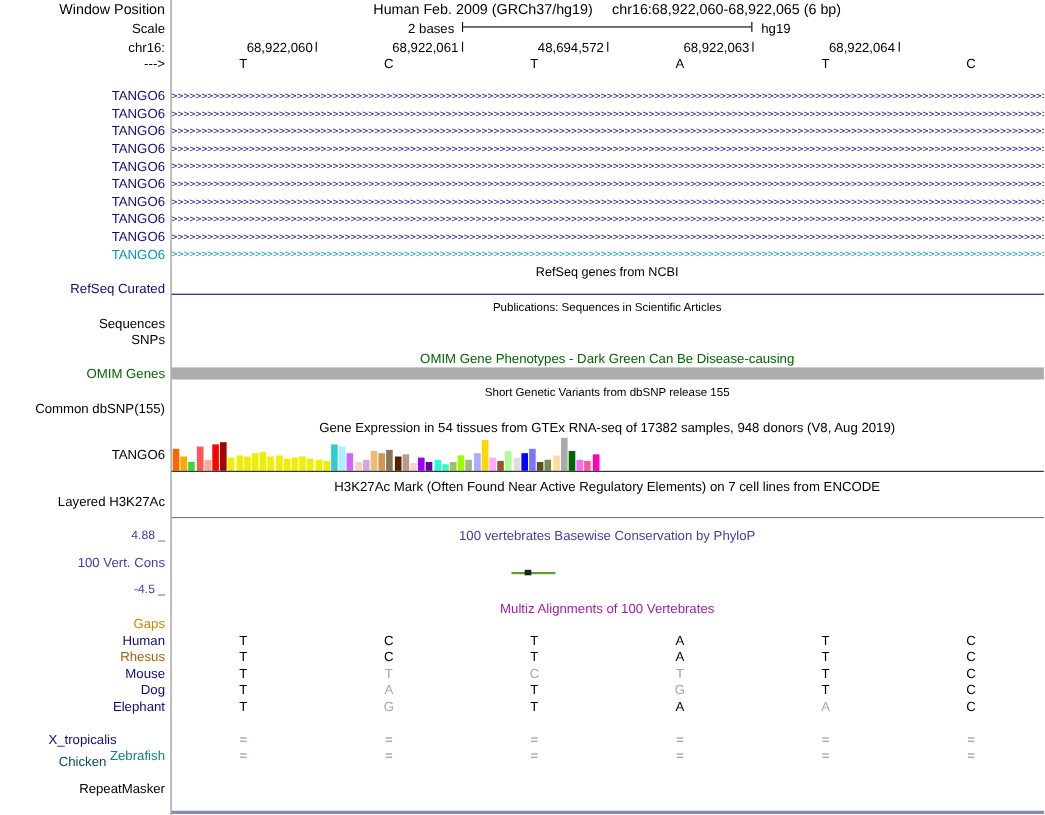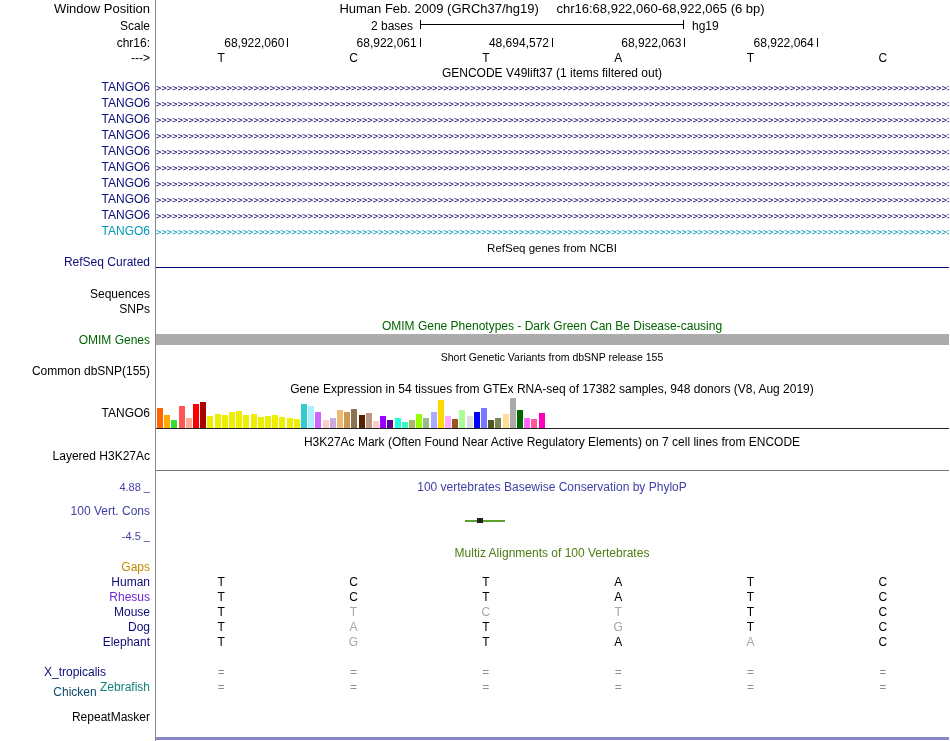--- a/index.html
+++ b/index.html
@@ -8,21 +8,21 @@
           font-family:"Liberation Sans",sans-serif;font-size:12px;color:#000}
   .lbl{position:absolute;left:0;width:150px;text-align:right;white-space:nowrap;line-height:14px}
   .ctr{position:absolute;left:155px;width:794px;text-align:center;white-space:nowrap;line-height:14px}
   .abs{position:absolute;line-height:14px;white-space:nowrap}
   .hdr{font-size:13px}
   .sm{font-size:10.5px}
   .md{font-size:11.5px}
   .navy{color:#0C0C78}
   .grn{color:#006400}
   .blu{color:#4141A5}
-  .mblu{color:#4d7c0f}
+  .mblu{color:#a21caf}
   .vals{font-size:11px}
   .arrows{font-family:"DejaVu Sans Mono",monospace;font-size:9px;line-height:16px;height:16px;
           overflow:hidden;white-space:nowrap}
   #scale-bar{position:absolute;left:420px;top:20px;width:264px;height:9px;
              border-left:1px solid #000;border-right:1px solid #000;
              background:linear-gradient(#000,#000) center/100% 1px no-repeat}
   #guide-left{position:absolute;left:155px;top:0;width:1px;height:741px;background:#8A8A8A}
   #refseq-line{position:absolute;left:156px;top:267px;width:793px;height:1px;background:#0C0C78}
   #omim-bar{position:absolute;left:156px;top:334px;width:793px;height:11px;background:#ACACAC}
   #gtex-bars{position:absolute;left:155px;top:397px;width:794px;height:31px}
@@ -65,21 +65,20 @@
   <div class="lbl" style="top:51px">---&gt;</div>
   <div id="base-letters" class="abs" style="left:0;top:51px;width:950px;height:14px">
       <div style="position: absolute; left: 211.167px; top: 0px; width: 20px; text-align: center;">T</div>
       <div style="position: absolute; left: 343.5px; top: 0px; width: 20px; text-align: center;">C</div>
       <div style="position: absolute; left: 475.833px; top: 0px; width: 20px; text-align: center;">T</div>
       <div style="position: absolute; left: 608.167px; top: 0px; width: 20px; text-align: center;">A</div>
       <div style="position: absolute; left: 740.5px; top: 0px; width: 20px; text-align: center;">T</div>
       <div style="position: absolute; left: 872.833px; top: 0px; width: 20px; text-align: center;">C</div>
     </div>
 
-  <div class="ctr" style="top:66px">GENCODE V49lift37 (1 items filtered out)</div>
   <div id="gencode-rows">
       <div class="lbl" style="position: absolute; left: 0px; top: 80px; width: 150px; text-align: right; color: rgb(12, 12, 120);">TANGO6</div>
       <div class="arrows" style="position: absolute; left: 156px; top: 80px; width: 793px; color: rgb(12, 12, 120);">&gt;&gt;&gt;&gt;&gt;&gt;&gt;&gt;&gt;&gt;&gt;&gt;&gt;&gt;&gt;&gt;&gt;&gt;&gt;&gt;&gt;&gt;&gt;&gt;&gt;&gt;&gt;&gt;&gt;&gt;&gt;&gt;&gt;&gt;&gt;&gt;&gt;&gt;&gt;&gt;&gt;&gt;&gt;&gt;&gt;&gt;&gt;&gt;&gt;&gt;&gt;&gt;&gt;&gt;&gt;&gt;&gt;&gt;&gt;&gt;&gt;&gt;&gt;&gt;&gt;&gt;&gt;&gt;&gt;&gt;&gt;&gt;&gt;&gt;&gt;&gt;&gt;&gt;&gt;&gt;&gt;&gt;&gt;&gt;&gt;&gt;&gt;&gt;&gt;&gt;&gt;&gt;&gt;&gt;&gt;&gt;&gt;&gt;&gt;&gt;&gt;&gt;&gt;&gt;&gt;&gt;&gt;&gt;&gt;&gt;&gt;&gt;&gt;&gt;&gt;&gt;&gt;&gt;&gt;&gt;&gt;&gt;&gt;&gt;&gt;&gt;&gt;&gt;&gt;&gt;&gt;&gt;&gt;&gt;&gt;&gt;&gt;&gt;&gt;&gt;&gt;&gt;&gt;&gt;&gt;&gt;&gt;&gt;&gt;&gt;&gt;&gt;&gt;&gt;&gt;&gt;&gt;&gt;&gt;&gt;</div>
       <div class="lbl" style="position: absolute; left: 0px; top: 96px; width: 150px; text-align: right; color: rgb(12, 12, 120);">TANGO6</div>
       <div class="arrows" style="position: absolute; left: 156px; top: 96px; width: 793px; color: rgb(12, 12, 120);">&gt;&gt;&gt;&gt;&gt;&gt;&gt;&gt;&gt;&gt;&gt;&gt;&gt;&gt;&gt;&gt;&gt;&gt;&gt;&gt;&gt;&gt;&gt;&gt;&gt;&gt;&gt;&gt;&gt;&gt;&gt;&gt;&gt;&gt;&gt;&gt;&gt;&gt;&gt;&gt;&gt;&gt;&gt;&gt;&gt;&gt;&gt;&gt;&gt;&gt;&gt;&gt;&gt;&gt;&gt;&gt;&gt;&gt;&gt;&gt;&gt;&gt;&gt;&gt;&gt;&gt;&gt;&gt;&gt;&gt;&gt;&gt;&gt;&gt;&gt;&gt;&gt;&gt;&gt;&gt;&gt;&gt;&gt;&gt;&gt;&gt;&gt;&gt;&gt;&gt;&gt;&gt;&gt;&gt;&gt;&gt;&gt;&gt;&gt;&gt;&gt;&gt;&gt;&gt;&gt;&gt;&gt;&gt;&gt;&gt;&gt;&gt;&gt;&gt;&gt;&gt;&gt;&gt;&gt;&gt;&gt;&gt;&gt;&gt;&gt;&gt;&gt;&gt;&gt;&gt;&gt;&gt;&gt;&gt;&gt;&gt;&gt;&gt;&gt;&gt;&gt;&gt;&gt;&gt;&gt;&gt;&gt;&gt;&gt;&gt;&gt;&gt;&gt;&gt;&gt;&gt;&gt;&gt;&gt;&gt;</div>
       <div class="lbl" style="position: absolute; left: 0px; top: 112px; width: 150px; text-align: right; color: rgb(12, 12, 120);">TANGO6</div>
       <div class="arrows" style="position: absolute; left: 156px; top: 112px; width: 793px; color: rgb(12, 12, 120);">&gt;&gt;&gt;&gt;&gt;&gt;&gt;&gt;&gt;&gt;&gt;&gt;&gt;&gt;&gt;&gt;&gt;&gt;&gt;&gt;&gt;&gt;&gt;&gt;&gt;&gt;&gt;&gt;&gt;&gt;&gt;&gt;&gt;&gt;&gt;&gt;&gt;&gt;&gt;&gt;&gt;&gt;&gt;&gt;&gt;&gt;&gt;&gt;&gt;&gt;&gt;&gt;&gt;&gt;&gt;&gt;&gt;&gt;&gt;&gt;&gt;&gt;&gt;&gt;&gt;&gt;&gt;&gt;&gt;&gt;&gt;&gt;&gt;&gt;&gt;&gt;&gt;&gt;&gt;&gt;&gt;&gt;&gt;&gt;&gt;&gt;&gt;&gt;&gt;&gt;&gt;&gt;&gt;&gt;&gt;&gt;&gt;&gt;&gt;&gt;&gt;&gt;&gt;&gt;&gt;&gt;&gt;&gt;&gt;&gt;&gt;&gt;&gt;&gt;&gt;&gt;&gt;&gt;&gt;&gt;&gt;&gt;&gt;&gt;&gt;&gt;&gt;&gt;&gt;&gt;&gt;&gt;&gt;&gt;&gt;&gt;&gt;&gt;&gt;&gt;&gt;&gt;&gt;&gt;&gt;&gt;&gt;&gt;&gt;&gt;&gt;&gt;&gt;&gt;&gt;&gt;&gt;&gt;&gt;&gt;</div>
       <div class="lbl" style="position: absolute; left: 0px; top: 128px; width: 150px; text-align: right; color: rgb(12, 12, 120);">TANGO6</div>
       <div class="arrows" style="position: absolute; left: 156px; top: 128px; width: 793px; color: rgb(12, 12, 120);">&gt;&gt;&gt;&gt;&gt;&gt;&gt;&gt;&gt;&gt;&gt;&gt;&gt;&gt;&gt;&gt;&gt;&gt;&gt;&gt;&gt;&gt;&gt;&gt;&gt;&gt;&gt;&gt;&gt;&gt;&gt;&gt;&gt;&gt;&gt;&gt;&gt;&gt;&gt;&gt;&gt;&gt;&gt;&gt;&gt;&gt;&gt;&gt;&gt;&gt;&gt;&gt;&gt;&gt;&gt;&gt;&gt;&gt;&gt;&gt;&gt;&gt;&gt;&gt;&gt;&gt;&gt;&gt;&gt;&gt;&gt;&gt;&gt;&gt;&gt;&gt;&gt;&gt;&gt;&gt;&gt;&gt;&gt;&gt;&gt;&gt;&gt;&gt;&gt;&gt;&gt;&gt;&gt;&gt;&gt;&gt;&gt;&gt;&gt;&gt;&gt;&gt;&gt;&gt;&gt;&gt;&gt;&gt;&gt;&gt;&gt;&gt;&gt;&gt;&gt;&gt;&gt;&gt;&gt;&gt;&gt;&gt;&gt;&gt;&gt;&gt;&gt;&gt;&gt;&gt;&gt;&gt;&gt;&gt;&gt;&gt;&gt;&gt;&gt;&gt;&gt;&gt;&gt;&gt;&gt;&gt;&gt;&gt;&gt;&gt;&gt;&gt;&gt;&gt;&gt;&gt;&gt;&gt;&gt;&gt;</div>
       <div class="lbl" style="position: absolute; left: 0px; top: 144px; width: 150px; text-align: right; color: rgb(12, 12, 120);">TANGO6</div>
@@ -93,20 +92,21 @@
       <div class="lbl" style="position: absolute; left: 0px; top: 208px; width: 150px; text-align: right; color: rgb(12, 12, 120);">TANGO6</div>
       <div class="arrows" style="position: absolute; left: 156px; top: 208px; width: 793px; color: rgb(12, 12, 120);">&gt;&gt;&gt;&gt;&gt;&gt;&gt;&gt;&gt;&gt;&gt;&gt;&gt;&gt;&gt;&gt;&gt;&gt;&gt;&gt;&gt;&gt;&gt;&gt;&gt;&gt;&gt;&gt;&gt;&gt;&gt;&gt;&gt;&gt;&gt;&gt;&gt;&gt;&gt;&gt;&gt;&gt;&gt;&gt;&gt;&gt;&gt;&gt;&gt;&gt;&gt;&gt;&gt;&gt;&gt;&gt;&gt;&gt;&gt;&gt;&gt;&gt;&gt;&gt;&gt;&gt;&gt;&gt;&gt;&gt;&gt;&gt;&gt;&gt;&gt;&gt;&gt;&gt;&gt;&gt;&gt;&gt;&gt;&gt;&gt;&gt;&gt;&gt;&gt;&gt;&gt;&gt;&gt;&gt;&gt;&gt;&gt;&gt;&gt;&gt;&gt;&gt;&gt;&gt;&gt;&gt;&gt;&gt;&gt;&gt;&gt;&gt;&gt;&gt;&gt;&gt;&gt;&gt;&gt;&gt;&gt;&gt;&gt;&gt;&gt;&gt;&gt;&gt;&gt;&gt;&gt;&gt;&gt;&gt;&gt;&gt;&gt;&gt;&gt;&gt;&gt;&gt;&gt;&gt;&gt;&gt;&gt;&gt;&gt;&gt;&gt;&gt;&gt;&gt;&gt;&gt;&gt;&gt;&gt;&gt;</div>
       <div class="lbl" style="position: absolute; left: 0px; top: 224px; width: 150px; text-align: right; color: rgb(0, 153, 180);">TANGO6</div>
       <div class="arrows" style="position: absolute; left: 156px; top: 224px; width: 793px; color: rgb(0, 153, 180);">&gt;&gt;&gt;&gt;&gt;&gt;&gt;&gt;&gt;&gt;&gt;&gt;&gt;&gt;&gt;&gt;&gt;&gt;&gt;&gt;&gt;&gt;&gt;&gt;&gt;&gt;&gt;&gt;&gt;&gt;&gt;&gt;&gt;&gt;&gt;&gt;&gt;&gt;&gt;&gt;&gt;&gt;&gt;&gt;&gt;&gt;&gt;&gt;&gt;&gt;&gt;&gt;&gt;&gt;&gt;&gt;&gt;&gt;&gt;&gt;&gt;&gt;&gt;&gt;&gt;&gt;&gt;&gt;&gt;&gt;&gt;&gt;&gt;&gt;&gt;&gt;&gt;&gt;&gt;&gt;&gt;&gt;&gt;&gt;&gt;&gt;&gt;&gt;&gt;&gt;&gt;&gt;&gt;&gt;&gt;&gt;&gt;&gt;&gt;&gt;&gt;&gt;&gt;&gt;&gt;&gt;&gt;&gt;&gt;&gt;&gt;&gt;&gt;&gt;&gt;&gt;&gt;&gt;&gt;&gt;&gt;&gt;&gt;&gt;&gt;&gt;&gt;&gt;&gt;&gt;&gt;&gt;&gt;&gt;&gt;&gt;&gt;&gt;&gt;&gt;&gt;&gt;&gt;&gt;&gt;&gt;&gt;&gt;&gt;&gt;&gt;&gt;&gt;&gt;&gt;&gt;&gt;&gt;&gt;&gt;</div>
     </div>
 
   <div class="ctr md" style="top:241px">RefSeq genes from NCBI</div>
   <div class="lbl navy" style="top:255px">RefSeq Curated</div>
   <div id="refseq-line"></div>
 
+  <div class="ctr sm" style="top:273px">Publications: Sequences in Scientific Articles</div>
   <div class="lbl" style="top:287px">Sequences</div>
   <div class="lbl" style="top:302px">SNPs</div>
 
   <div class="ctr grn" style="top:319px">OMIM Gene Phenotypes - Dark Green Can Be Disease-causing</div>
   <div class="lbl grn" style="top:333px">OMIM Genes</div>
   <div id="omim-bar"></div>
 
   <div class="ctr sm" style="top:350px">Short Genetic Variants from dbSNP release 155</div>
   <div class="lbl" style="top:364px">Common dbSNP(155)</div>
 
@@ -182,21 +182,21 @@
   <div class="ctr mblu" style="top:546px">Multiz Alignments of 100 Vertebrates</div>
   <div id="multiz-rows">
       <div class="lbl" style="position: absolute; left: 0px; top: 560px; width: 150px; text-align: right; color: rgb(192, 138, 0);">Gaps</div>
       <div class="lbl" style="position: absolute; left: 0px; top: 575px; width: 150px; text-align: right; color: rgb(12, 12, 120);">Human</div>
       <div style="position: absolute; left: 211.167px; top: 575px; width: 20px; text-align: center; color: rgb(0, 0, 0); line-height: 14px;">T</div>
       <div style="position: absolute; left: 343.5px; top: 575px; width: 20px; text-align: center; color: rgb(0, 0, 0); line-height: 14px;">C</div>
       <div style="position: absolute; left: 475.833px; top: 575px; width: 20px; text-align: center; color: rgb(0, 0, 0); line-height: 14px;">T</div>
       <div style="position: absolute; left: 608.167px; top: 575px; width: 20px; text-align: center; color: rgb(0, 0, 0); line-height: 14px;">A</div>
       <div style="position: absolute; left: 740.5px; top: 575px; width: 20px; text-align: center; color: rgb(0, 0, 0); line-height: 14px;">T</div>
       <div style="position: absolute; left: 872.833px; top: 575px; width: 20px; text-align: center; color: rgb(0, 0, 0); line-height: 14px;">C</div>
-      <div class="lbl" style="position: absolute; left: 0px; top: 590px; width: 150px; text-align: right; color: #6d28d9;">Rhesus</div>
+      <div class="lbl" style="position: absolute; left: 0px; top: 590px; width: 150px; text-align: right; color: #a16207;">Rhesus</div>
       <div style="position: absolute; left: 211.167px; top: 590px; width: 20px; text-align: center; color: rgb(0, 0, 0); line-height: 14px;">T</div>
       <div style="position: absolute; left: 343.5px; top: 590px; width: 20px; text-align: center; color: rgb(0, 0, 0); line-height: 14px;">C</div>
       <div style="position: absolute; left: 475.833px; top: 590px; width: 20px; text-align: center; color: rgb(0, 0, 0); line-height: 14px;">T</div>
       <div style="position: absolute; left: 608.167px; top: 590px; width: 20px; text-align: center; color: rgb(0, 0, 0); line-height: 14px;">A</div>
       <div style="position: absolute; left: 740.5px; top: 590px; width: 20px; text-align: center; color: rgb(0, 0, 0); line-height: 14px;">T</div>
       <div style="position: absolute; left: 872.833px; top: 590px; width: 20px; text-align: center; color: rgb(0, 0, 0); line-height: 14px;">C</div>
       <div class="lbl" style="position: absolute; left: 0px; top: 605px; width: 150px; text-align: right; color: rgb(12, 12, 120);">Mouse</div>
       <div style="position: absolute; left: 211.167px; top: 605px; width: 20px; text-align: center; color: rgb(0, 0, 0); line-height: 14px;">T</div>
       <div style="position: absolute; left: 343.5px; top: 605px; width: 20px; text-align: center; color: rgb(166, 166, 166); line-height: 14px;">T</div>
       <div style="position: absolute; left: 475.833px; top: 605px; width: 20px; text-align: center; color: rgb(166, 166, 166); line-height: 14px;">C</div>

